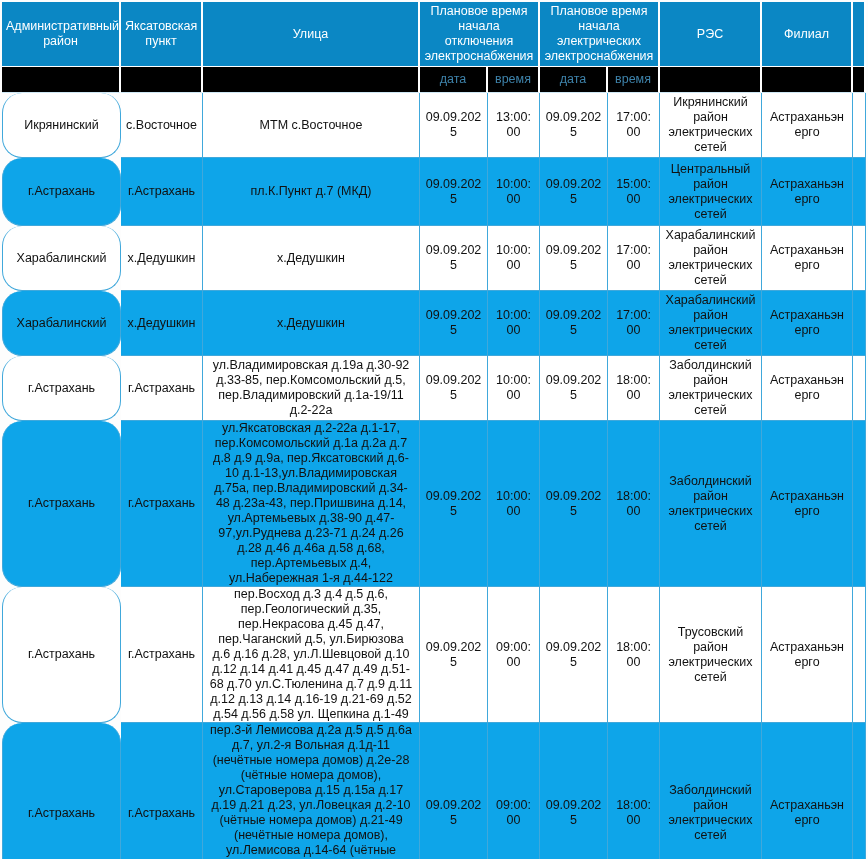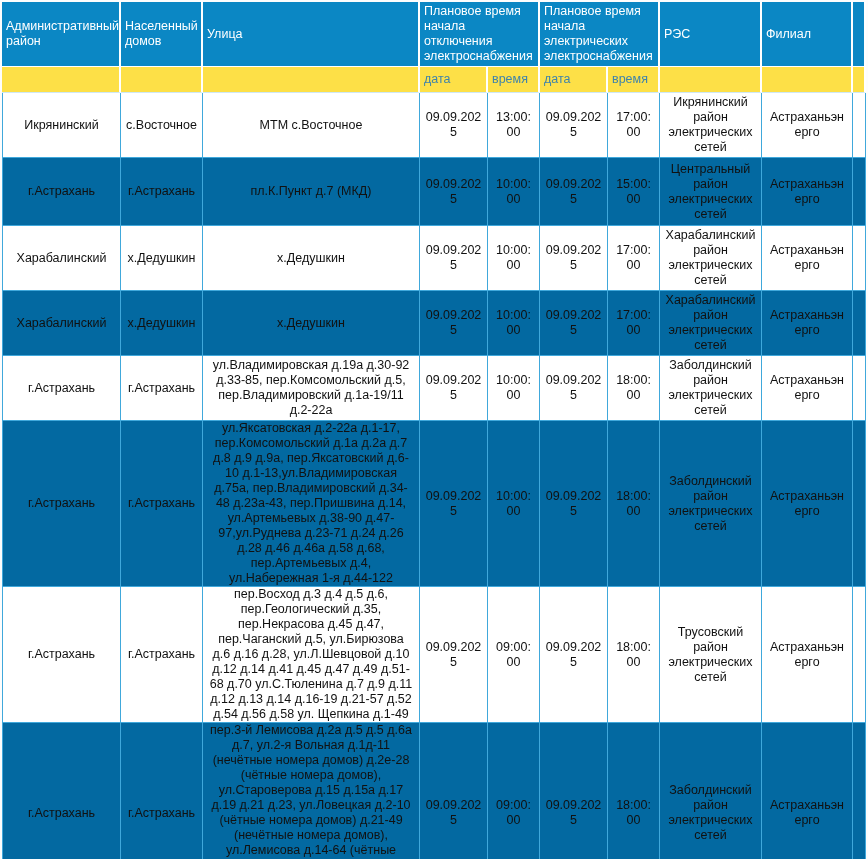--- a/index.html
+++ b/index.html
@@ -14,35 +14,35 @@
   }
   table{
     border-collapse:separate;border-spacing:0;table-layout:fixed;
     width:864px;
     font-size:12.5px;line-height:1.2;color:#111;
   }
   
   thead th{
     background:#0b87c4;color:#ffffff;font-weight:normal;
     border-right:2px solid #ffffff;border-bottom:1px solid #ffffff;
-    padding:2px 4px;text-align:left;vertical-align:middle;
+    padding:2px 4px;text-align:center;vertical-align:middle;
   }
   thead tr.subheader th{
-    background:#fde047;color:#3e83ab;
+    background:#000000;color:#3e83ab;
     border-right:2px solid #ffffff;border-bottom:1px solid #cfe8f5;
   }
   
   tbody td{
     background:#ffffff;
     border-right:1px solid #40a8db;border-bottom:1px solid #40a8db;
     padding:2px 5px;text-align:center;vertical-align:middle;
     word-wrap:break-word;
   }
-  tbody td:first-child{border-left:1px solid #40a8db;}
-  tbody tr.alt td{background:#0369a1;}
+  tbody td:first-child{border-left:1px solid #40a8db;border-radius:20px;}
+  tbody tr.alt td{background:#0ea5e9;}
   td.street{padding:0 6px;}
 </style>
 </head>
 <body>
 
 <div class="table-wrap">
 <table>
   <colgroup>
     <col style="width:119px">
         <col style="width:82px">
@@ -51,21 +51,21 @@
         <col style="width:52px">
         <col style="width:68px">
         <col style="width:52px">
     <col style="width:102px">
         <col style="width:91px">
         <col style="width:13px">
   </colgroup>
   <thead>
     <tr style="height:62px">
       <th>Административный район</th>
-      <th>Населенный домов</th>
+      <th>Яксатовская пункт</th>
       <th>Улица</th>
       <th colspan="2">Плановое время начала отключения электроснабжения</th>
       <th colspan="2">Плановое время начала электрических электроснабжения</th>
       <th>РЭС</th>
       <th>Филиал</th>
       <th></th>
     </tr>
     <tr class="subheader" style="height:26px">
       <th></th>
       <th></th>
@@ -148,21 +148,21 @@
       <td>10:00:00</td>
       <td>09.09.2025</td>
       <td>18:00:00</td>
       <td>Заболдинский район электрических сетей</td>
       <td>Астраханьэнерго</td>
       <td></td>
     </tr>
     <tr style="height:118px">
       <td>г.Астрахань</td>
       <td>г.Астрахань</td>
-      <td class="street">пер.Восход д.3 д.4 д.5 д.6, пер.Геологический д.35, пер.Некрасова д.45 д.47, пер.Чаганский д.5, ул.Бирюзова д.6 д.16 д.28, ул.Л.Шевцовой д.10 д.12 д.14 д.41 д.45 д.47 д.49 д.51-68 д.70 ул.С.Тюленина д.7 д.9 д.11 д.12 д.13 д.14 д.16-19 д.21-57 д.52 д.54 д.56 д.58 ул. Щепкина д.1-49</td>
+      <td class="street">пер.Восход д.3 д.4 д.5 д.6, пер.Геологический д.35, пер.Некрасова д.45 д.47, пер.Чаганский д.5, ул.Бирюзова д.6 д.16 д.28, ул.Л.Шевцовой д.10 д.12 д.14 д.41 д.45 д.47 д.49 д.51-68 д.70 ул.С.Тюленина д.7 д.9 д.11 д.12 д.13 д.14 д.16-19 д.21-69 д.52 д.54 д.56 д.58 ул. Щепкина д.1-49</td>
       <td>09.09.2025</td>
       <td>09:00:00</td>
       <td>09.09.2025</td>
       <td>18:00:00</td>
       <td>Трусовский район электрических сетей</td>
       <td>Астраханьэнерго</td>
       <td></td>
     </tr>
     <tr class="alt" style="height:140px">
       <td>г.Астрахань</td>

